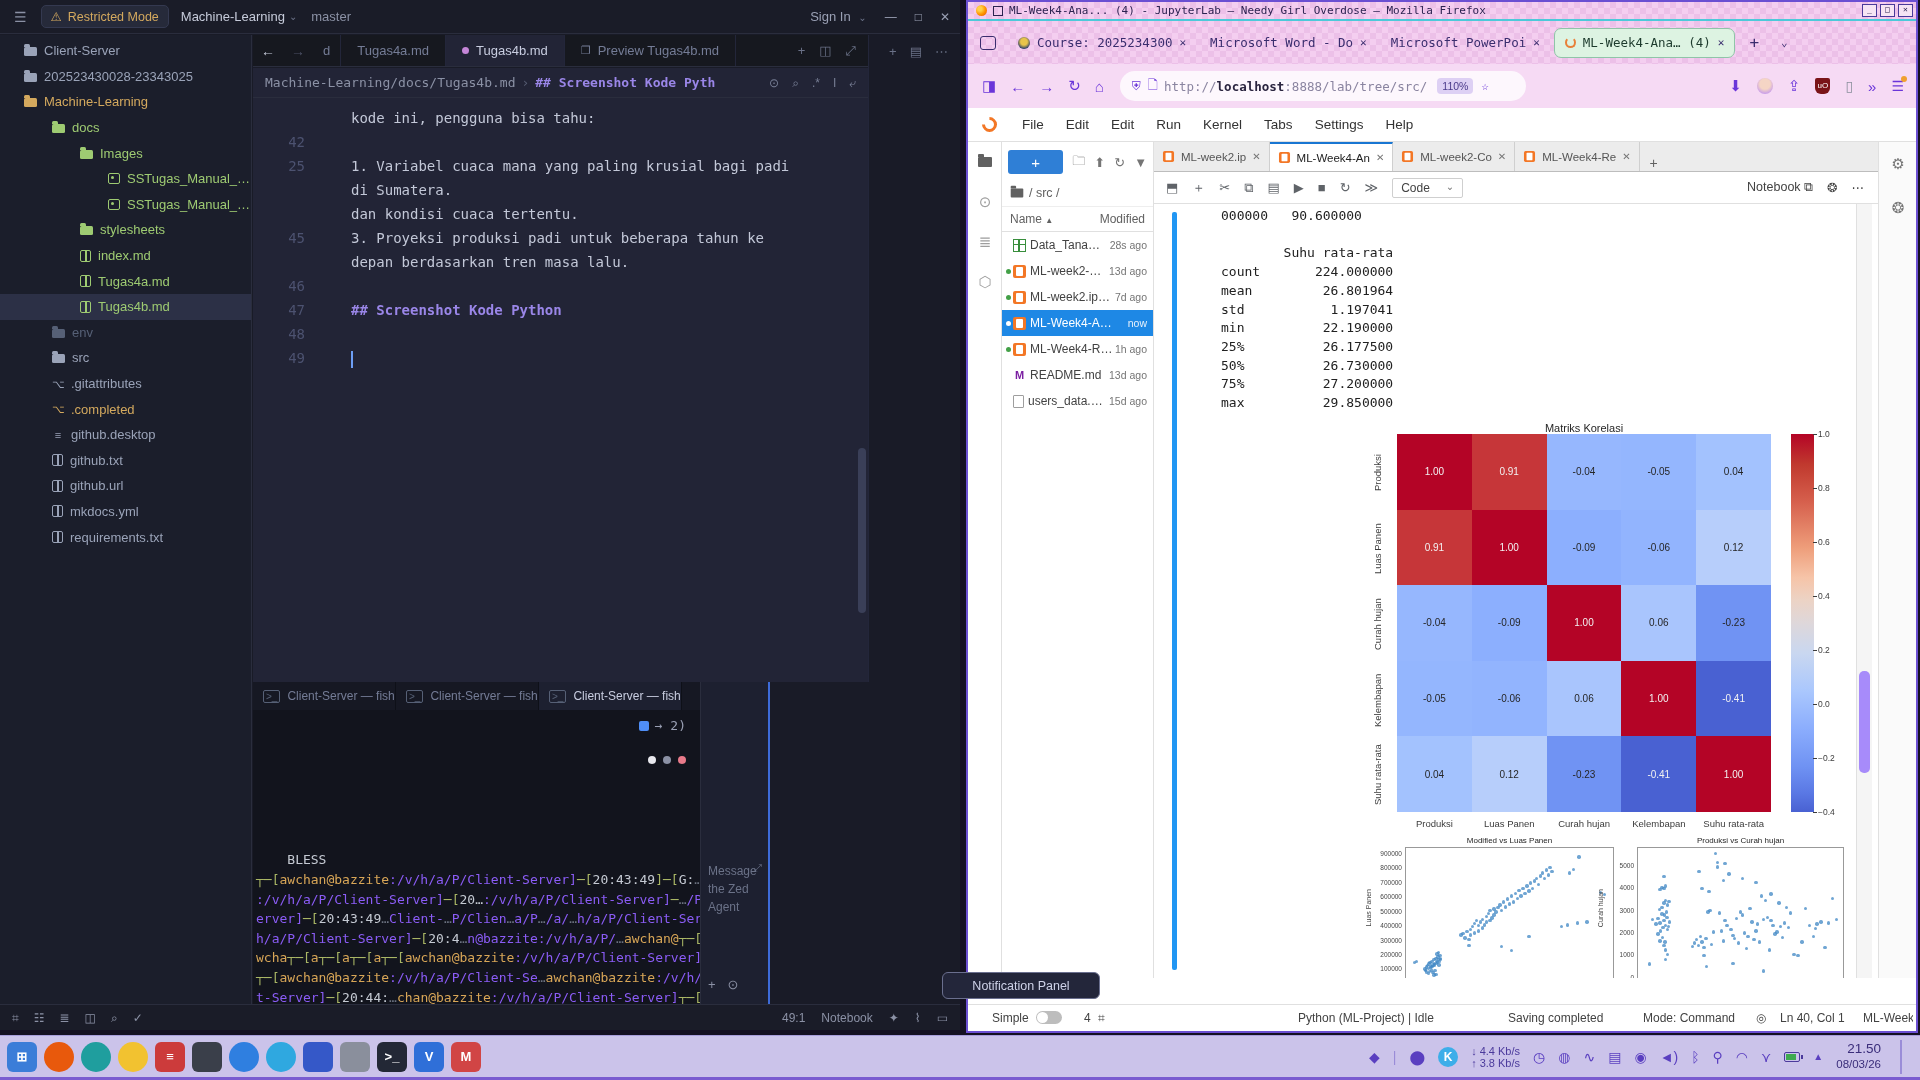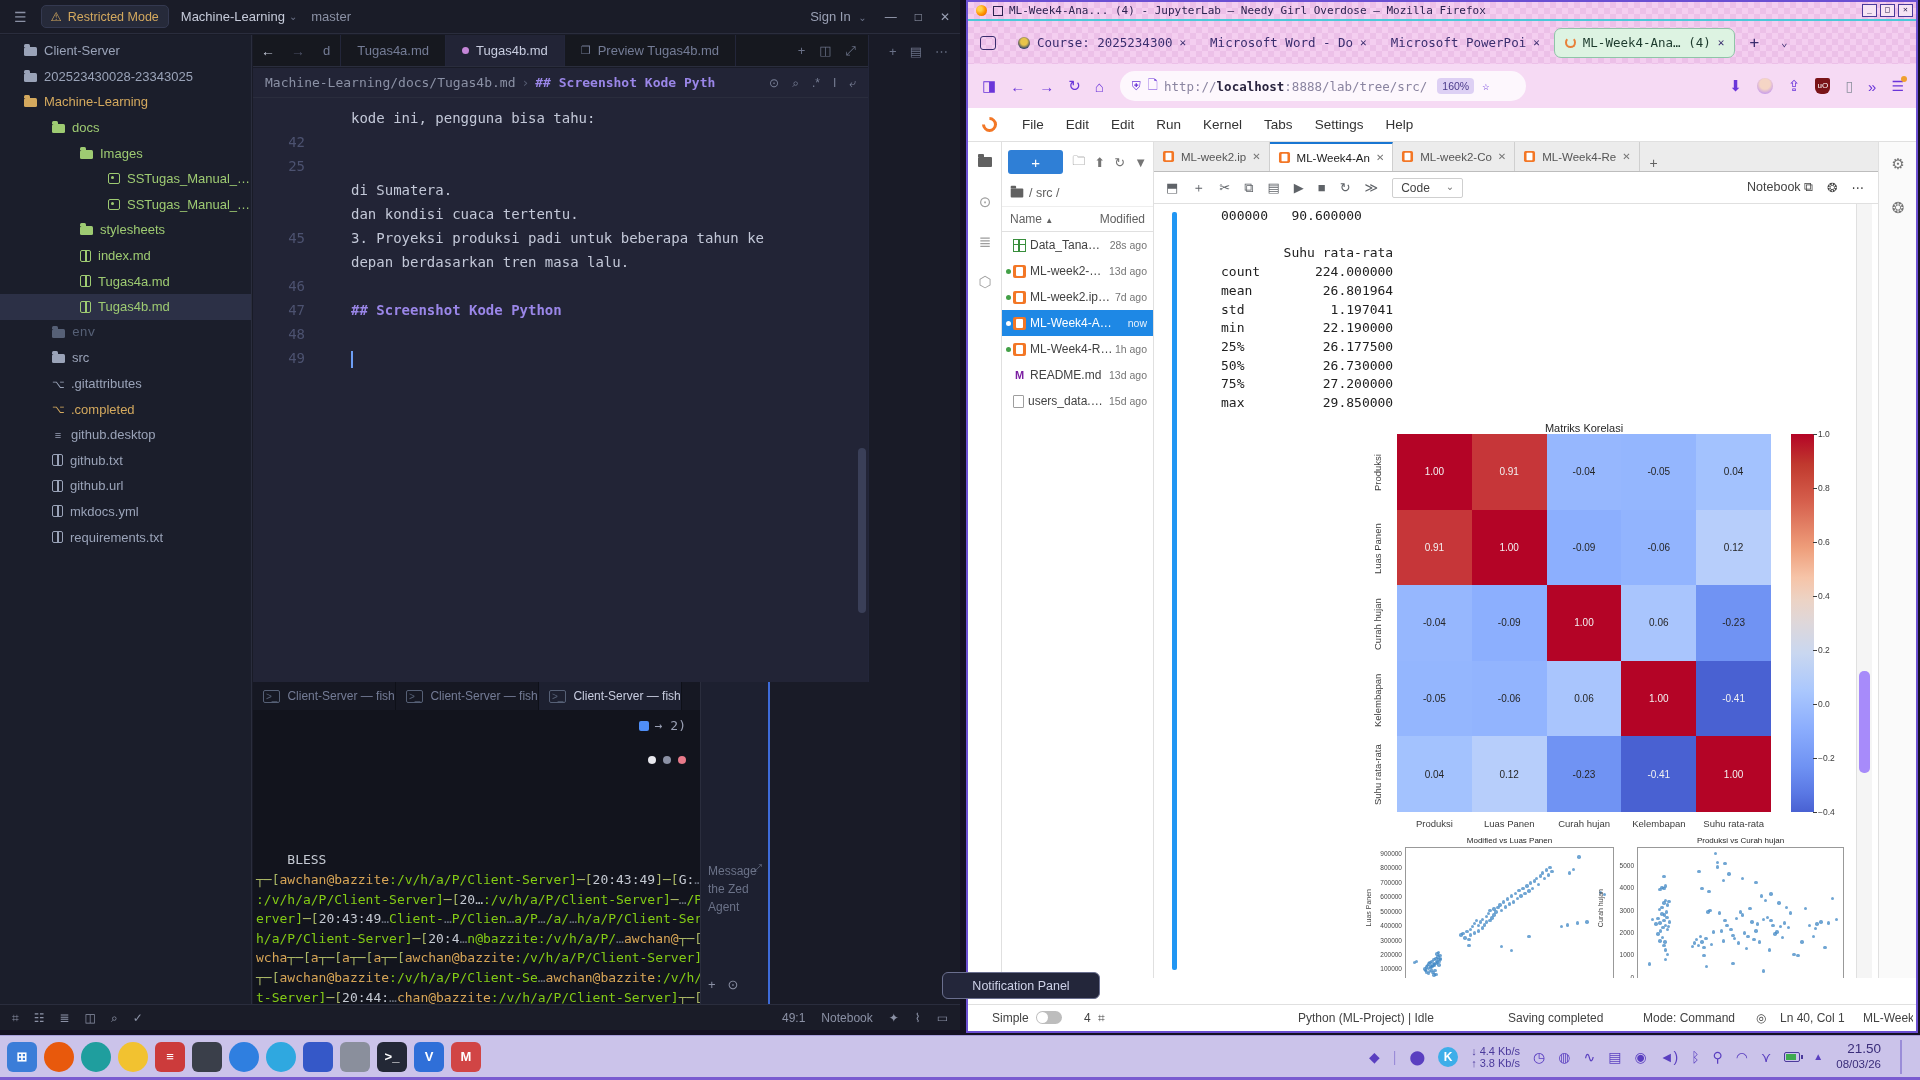--- a/index.html
+++ b/index.html
@@ -14,21 +14,21 @@
   .ztb-chev { color:#6b7288; font-size:10px; margin-left:4px; }
   .ztb-branch { color:#8b91a5; margin-left:14px; }
   .ztb-right { margin-left:auto; display:flex; align-items:center; gap:18px; margin-right:10px; color:#9aa0b4; }
   .ztb-ctrl { font-size:12px; color:#9aa0b4; }
 
   
   #zed-tree { position:absolute; left:0; top:35px; width:252px; height:969px; background:#1b1e2b; border-right:1px solid #2a2d3d; padding-top:3px; overflow:hidden; }
   .trow { height:25.6px; display:flex; align-items:center; font-size:13px; white-space:nowrap; overflow:hidden; position:relative; }
   .trow.sel { background:#2c3046; }
   .tlabel { margin-left:7px; text-overflow:ellipsis; overflow:hidden; }
-  .c-grey { color:#9aa3b8; } .c-green { color:#9ecb72; } .c-amber { color:#d4a95e; } .c-dim { color:#566076;font-family:Liberation Mono, monospace; }
+  .c-grey { color:#9aa3b8; } .c-green { color:#9ecb72; } .c-amber { color:#d4a95e; } .c-dim { color:#566076; }
   .ic { display:inline-block; position:relative; flex:none; }
   .ic-folder { width:13px; height:9px; background:currentColor; border-radius:1.5px; margin-top:2px; }
   .ic-folder::before { content:""; position:absolute; left:0; top:-3px; width:6px; height:3px; background:currentColor; border-radius:1.5px 1.5px 0 0; }
   .ic-book { width:11px; height:12px; border:1.5px solid currentColor; border-radius:2px; }
   .ic-book::before { content:""; position:absolute; left:4px; top:0; bottom:0; width:1.5px; background:currentColor; }
   .ic-image { width:12px; height:11px; border:1.5px solid currentColor; border-radius:2px; }
   .ic-image::before { content:""; position:absolute; left:2px; top:2px; width:3px; height:3px; border-radius:50%; background:currentColor; }
   .ic-git { width:12px; height:12px; font-size:11px; line-height:12px; text-align:center; }
   .ic-lines { width:12px; height:12px; font-size:11px; line-height:12px; text-align:center; }
 
@@ -56,21 +56,21 @@
   #zed-rightstrip { position:absolute; left:868px; top:35px; width:92px; height:647px; background:#191b27; border-left:1px solid #23263a; }
   .rs-icons { display:flex; gap:13px; justify-content:flex-end; padding:9px 12px 0 0; color:#6b7288; font-size:13px; }
 
   
   #zed-term { position:absolute; left:253px; top:682px; width:447px; height:322px; background:#12141d; }
   #term-tabs { height:28px; background:#161823; display:flex; }
   .ttab { width:143px; display:flex; align-items:center; gap:7px; padding-left:10px; font-size:12px; color:#747c96; background:#161823; border-right:1px solid #0e1018; }
   .ttab.active { background:#1d2030; color:#c8cde0; }
   .ttab .tico { color:#566076; font-size:10px; border:1px solid #566076; border-radius:2px; padding:0 2px; }
   #term-body { position:relative; height:294px; font-family:"DejaVu Sans Mono",monospace; font-size:13px; line-height:19.6px; padding:62px 0 0 3px; white-space:pre; overflow:hidden; }
-  .tl-g { color:#a9b665; } .tl-y { color:#d8a657; } .tl-b { color:#84cc16; } .tl-w { color:#c5cad3; } .tl-d { color:#6b7280; }
+  .tl-g { color:#a9b665; } .tl-y { color:#d8a657; } .tl-b { color:#8b5cf6; } .tl-w { color:#c5cad3; } .tl-d { color:#6b7280; }
   #term-indicator { position:absolute; right:14px; top:6px; color:#9aa0b4; font-size:13px; display:flex; gap:6px; align-items:center; }
   .cube { width:10px; height:10px; background:#4f8ef7; border-radius:2px; display:inline-block; }
   #term-dots { position:absolute; right:14px; top:46px; display:flex; gap:7px; }
   .tdot { width:8px; height:8px; border-radius:50%; }
 
   
   #zed-agent { position:absolute; left:700px; top:682px; width:68px; height:322px; background:#1d2030; border-left:1px solid #2a2d3d; }
   #agent-divider { position:absolute; left:768px; top:682px; width:2px; height:322px; background:#3d6bd8; }
   #zed-agent-rest { position:absolute; left:770px; top:682px; width:190px; height:322px; background:#191b27; }
   .agent-ph { position:absolute; left:7px; top:180px; width:46px; color:#6b7288; font-size:12px; line-height:18px; }
@@ -366,20 +366,21 @@
       <div class="erow">
         <span class="enum"></span>
         <span class="etext">kode ini, pengguna bisa tahu:</span>
       </div>
       <div class="erow">
         <span class="enum">42</span>
         <span class="etext"></span>
       </div>
       <div class="erow">
         <span class="enum">25</span>
+        <span class="etext">1. Variabel cuaca mana yang paling krusial bagi padi</span>
       </div>
       <div class="erow">
         <span class="enum"></span>
         <span class="etext">di Sumatera.</span>
       </div>
       <div class="erow">
         <span class="enum"></span>
         <span class="etext">dan kondisi cuaca tertentu.</span>
       </div>
       <div class="erow">
@@ -509,21 +510,21 @@
   <div id="ff-navbar">
     <span class="nav-ic">◨</span>
     <span class="nav-ic">←</span>
     <span class="nav-ic">→</span>
     <span class="nav-ic">↻</span>
     <span class="nav-ic">⌂</span>
     <span id="urlbar">
       <span class="url-shield">⛨</span>
       <span style="color:#6a35d9;margin-right:6px;">🗋</span>
       <span><span>http://</span><span class="url-host">localhost</span><span>:8888/lab/tree/src/</span></span>
-      <span class="zoom-pill">160%</span>
+      <span class="zoom-pill">110%</span>
       <span class="url-star">☆</span>
     </span>
     <span class="nav-right">
       <span class="nav-ic" style="margin-left:0">⬇</span>
       <span class="avatar"></span>
       <span class="nav-ic" style="margin-left:0">⇪</span>
       <span class="ublock">uO</span>
       <span style="color:#8a8f9c;font-size:14px;">▯</span>
       <span class="nav-ic" style="margin-left:0">»</span>
       <span class="menu-dot">☰</span>

